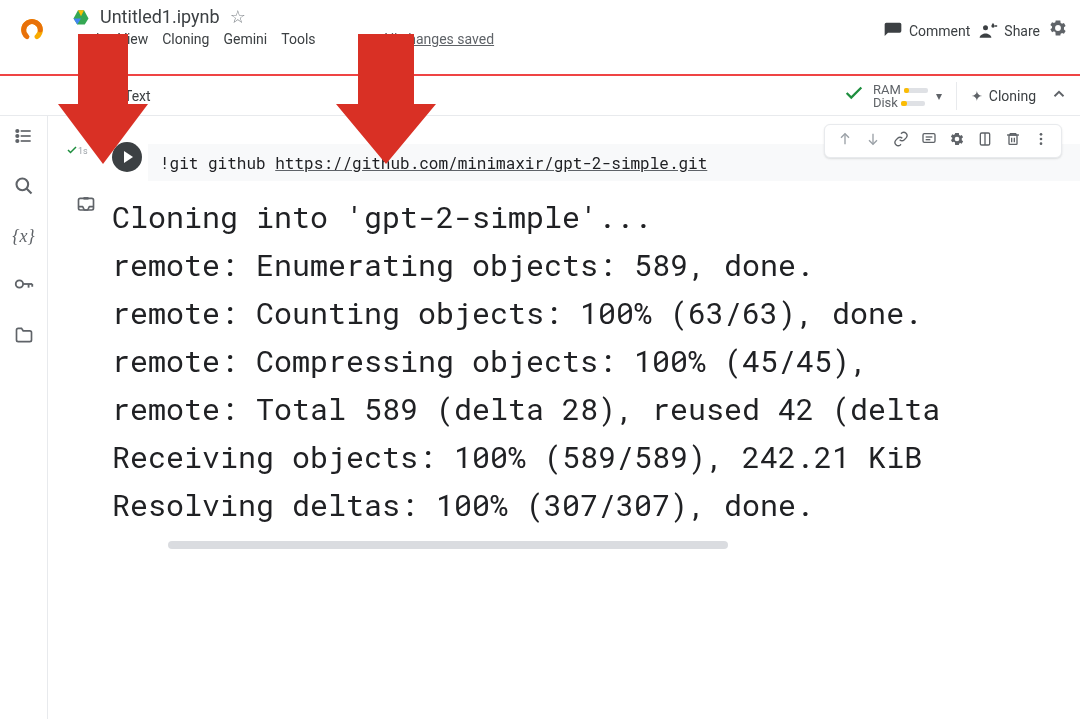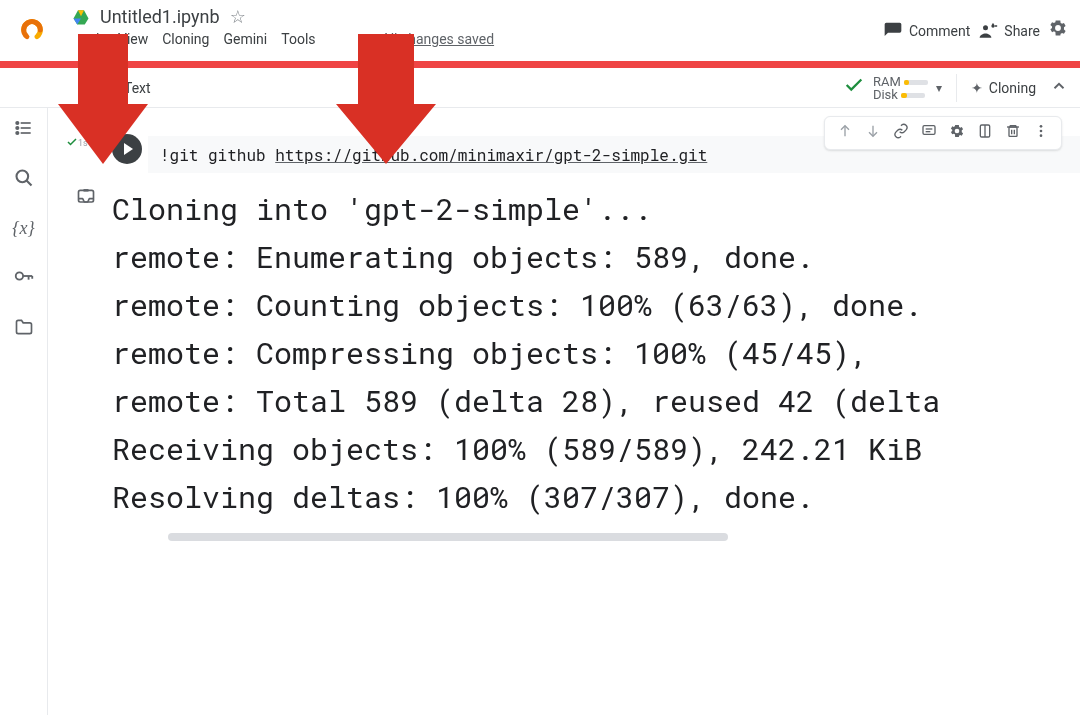--- a/index.html
+++ b/index.html
@@ -1,17 +1,17 @@
 <!DOCTYPE html>
 <html><head>
 <meta charset="utf-8">
 <style>
   * { box-sizing: border-box; }
   html, body { margin: 0; padding: 0; font-family: "Google Sans", Roboto, Arial, sans-serif; background: #fff; color: #3c4043; width: 1080px; height: 719px; overflow: hidden; }
-  .header { display: flex; align-items: flex-start; padding: 6px 12px 0 12px; height: 68px; border-bottom: 7px solid #ef4444; }
+  .header { display: flex; align-items: flex-start; padding: 6px 12px 0 12px; height: 76px; border-bottom: 2px solid #ef4444; }
   .logo { width: 42px; height: 42px; margin-right: 18px; margin-top: 4px; }
   .logo-svg { width: 40px; height: 40px; }
   .title-block { flex: 1; }
   .title-row { display: flex; align-items: center; gap: 6px; }
   .drive-icon { width: 18px; height: 18px; margin-right: 4px; }
   .doc-title { font-size: 18px; color: #3c4043; }
   .star-icon { color: #80868b; font-size: 18px; margin-left: 4px; cursor: pointer; }
   .menu-row { display: flex; align-items: center; gap: 14px; font-size: 14px; color: #3c4043; margin-top: 4px; }
   .menu-row span { cursor: pointer; }
   .menu-saved { color: #5f6368; text-decoration: underline; margin-left: 52px; }

